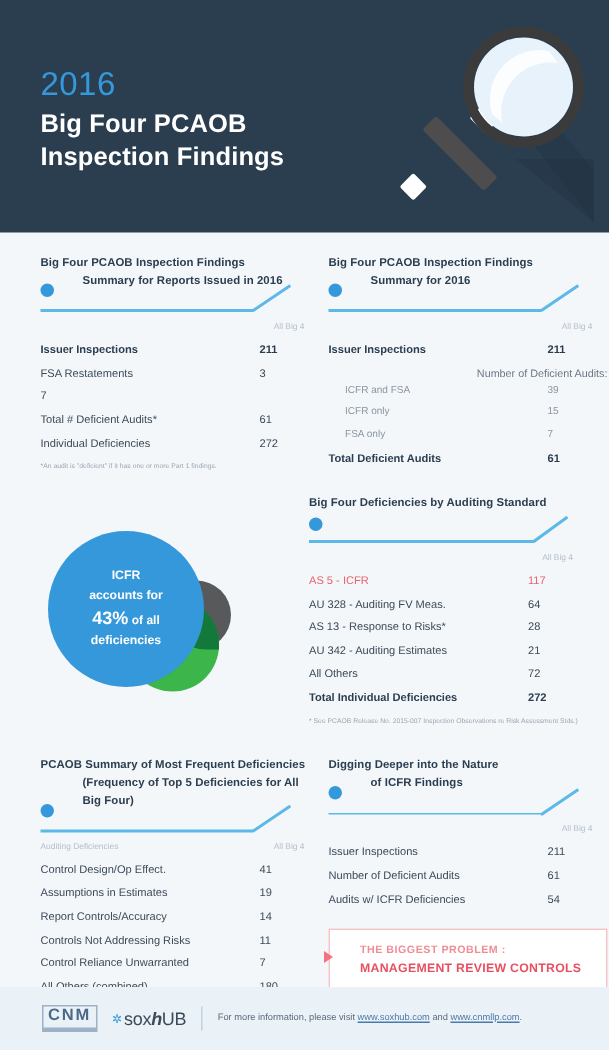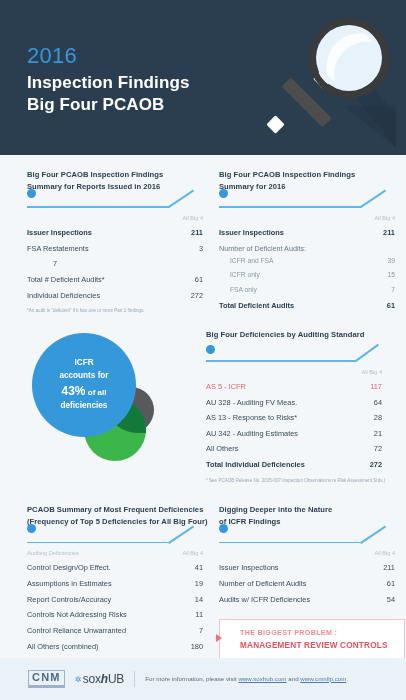--- a/index.html
+++ b/index.html
@@ -37,21 +37,21 @@
   .row { display: flex; padding: 0 0; }
   .panel { position: relative; }
   .panel-left  { width: 186px; margin-left: 27px; }
   .panel-right { width: 186px; margin-left: 6px; }
 
   .panel-title {
     font-size: 7.6px; font-weight: bold; color: #2b3e50;
     line-height: 1.55; letter-spacing: 0.05px;
     min-height: 24px;
   }
-  .panel-title .sub { font-weight: bold; }
+  .panel-title .sub { font-weight: bold; margin-left: 28px; }
 
   
   .connector { position: relative; height: 22px; width: 100%; }
   .connector .hline {
     position: absolute; left: 0; bottom: 7px; height: 1.6px;
     background: #5bb8e8;
   }
   .connector .diag {
     position: absolute; bottom: 7px; height: 1.6px;
     background: #5bb8e8; transform-origin: left bottom;
@@ -67,37 +67,37 @@
     display: flex; justify-content: flex-end;
     font-size: 5.6px; color: #b3bfc9; font-weight: normal;
     margin-bottom: 4px; padding-right: 10px;
   }
   .trow {
     display: flex; justify-content: space-between; align-items: baseline;
     padding: 3.0px 0; line-height: 1.3;
   }
   .trow .lbl { flex: 1; }
   .trow .val {
-    width: 40px; text-align: right; padding-right: 10px;
+    width: 40px; text-align: left; padding-right: 10px;
     font-variant-numeric: tabular-nums;
   }
   .trow.bold .lbl, .trow.bold .val { font-weight: bold; color: #2b3e50; }
   .trow.muted .lbl, .trow.muted .val { color: #8a97a3; font-size: 6.7px; }
   .trow.indent .lbl { padding-left: 11px; }
   .trow.accent .lbl, .trow.accent .val { color: #e8616d; font-weight: normal; }
-  .subhead { font-size: 7.2px; color: #6b7885; padding: 3px 0 1px 0; }
+  .subhead { font-size: 7.2px; color: #6b7885; padding: 3px 0 1px 0; text-align: right; }
   .footnote {
     font-size: 4.5px; color: #9aa6b1; line-height: 1.5;
     margin-top: 5px; letter-spacing: 0.02px;
   }
 
   
   .circle-block { position: relative; width: 186px; height: 140px; margin-left: 20px; }
   .c-blue {
-    position: absolute; left: 12px; top: 4px;
+    position: absolute; left: 12px; top: 25px;
     width: 104px; height: 104px; border-radius: 50%;
     background: #3498db; z-index: 3;
     display: flex; align-items: center; justify-content: center;
   }
   .c-blue-txt {
     text-align: center; color: #ffffff; font-size: 8.2px;
     line-height: 1.5; font-weight: bold; padding: 0 8px;
   }
   .c-blue-txt .big { font-size: 12px; font-weight: bold; }
   .c-blue-txt .small { font-size: 8px; font-weight: bold; }
@@ -172,22 +172,22 @@
 </style>
 </head>
 <body>
 
 <div class="page">
 
   <div class="header">
     <div class="header-text">
       <div class="hdr-year">2016</div>
       <div class="hdr-title">
+        <div>Big Four PCAOB</div>
         <div>Inspection Findings</div>
-        <div>Big Four PCAOB</div>
       </div>
     </div>
     <div class="magnifier">
       <svg width="140" height="130" viewBox="0 0 140 130">
         <path d="M88 88 L140 130 L140 88 Z" fill="#223344" opacity="0.55"></path>
         <path d="M96 74 L140 130 L140 96 L112 62 Z" fill="#223344" opacity="0.5"></path>
         <rect x="22" y="78" width="58" height="13" rx="2" transform="rotate(45 51 84)" fill="#4d4d4d"></rect>
         <rect x="13" y="100" width="13" height="13" rx="1.5" transform="rotate(45 19.5 106.5)" fill="#ffffff"></rect>
         <rect x="60" y="53" width="15" height="15" rx="2" transform="rotate(45 67.5 60.5)" fill="#ffffff"></rect>
         <circle cx="93" cy="40" r="37" fill="none" stroke="#3b3b3b" stroke-width="6.5"></circle>

